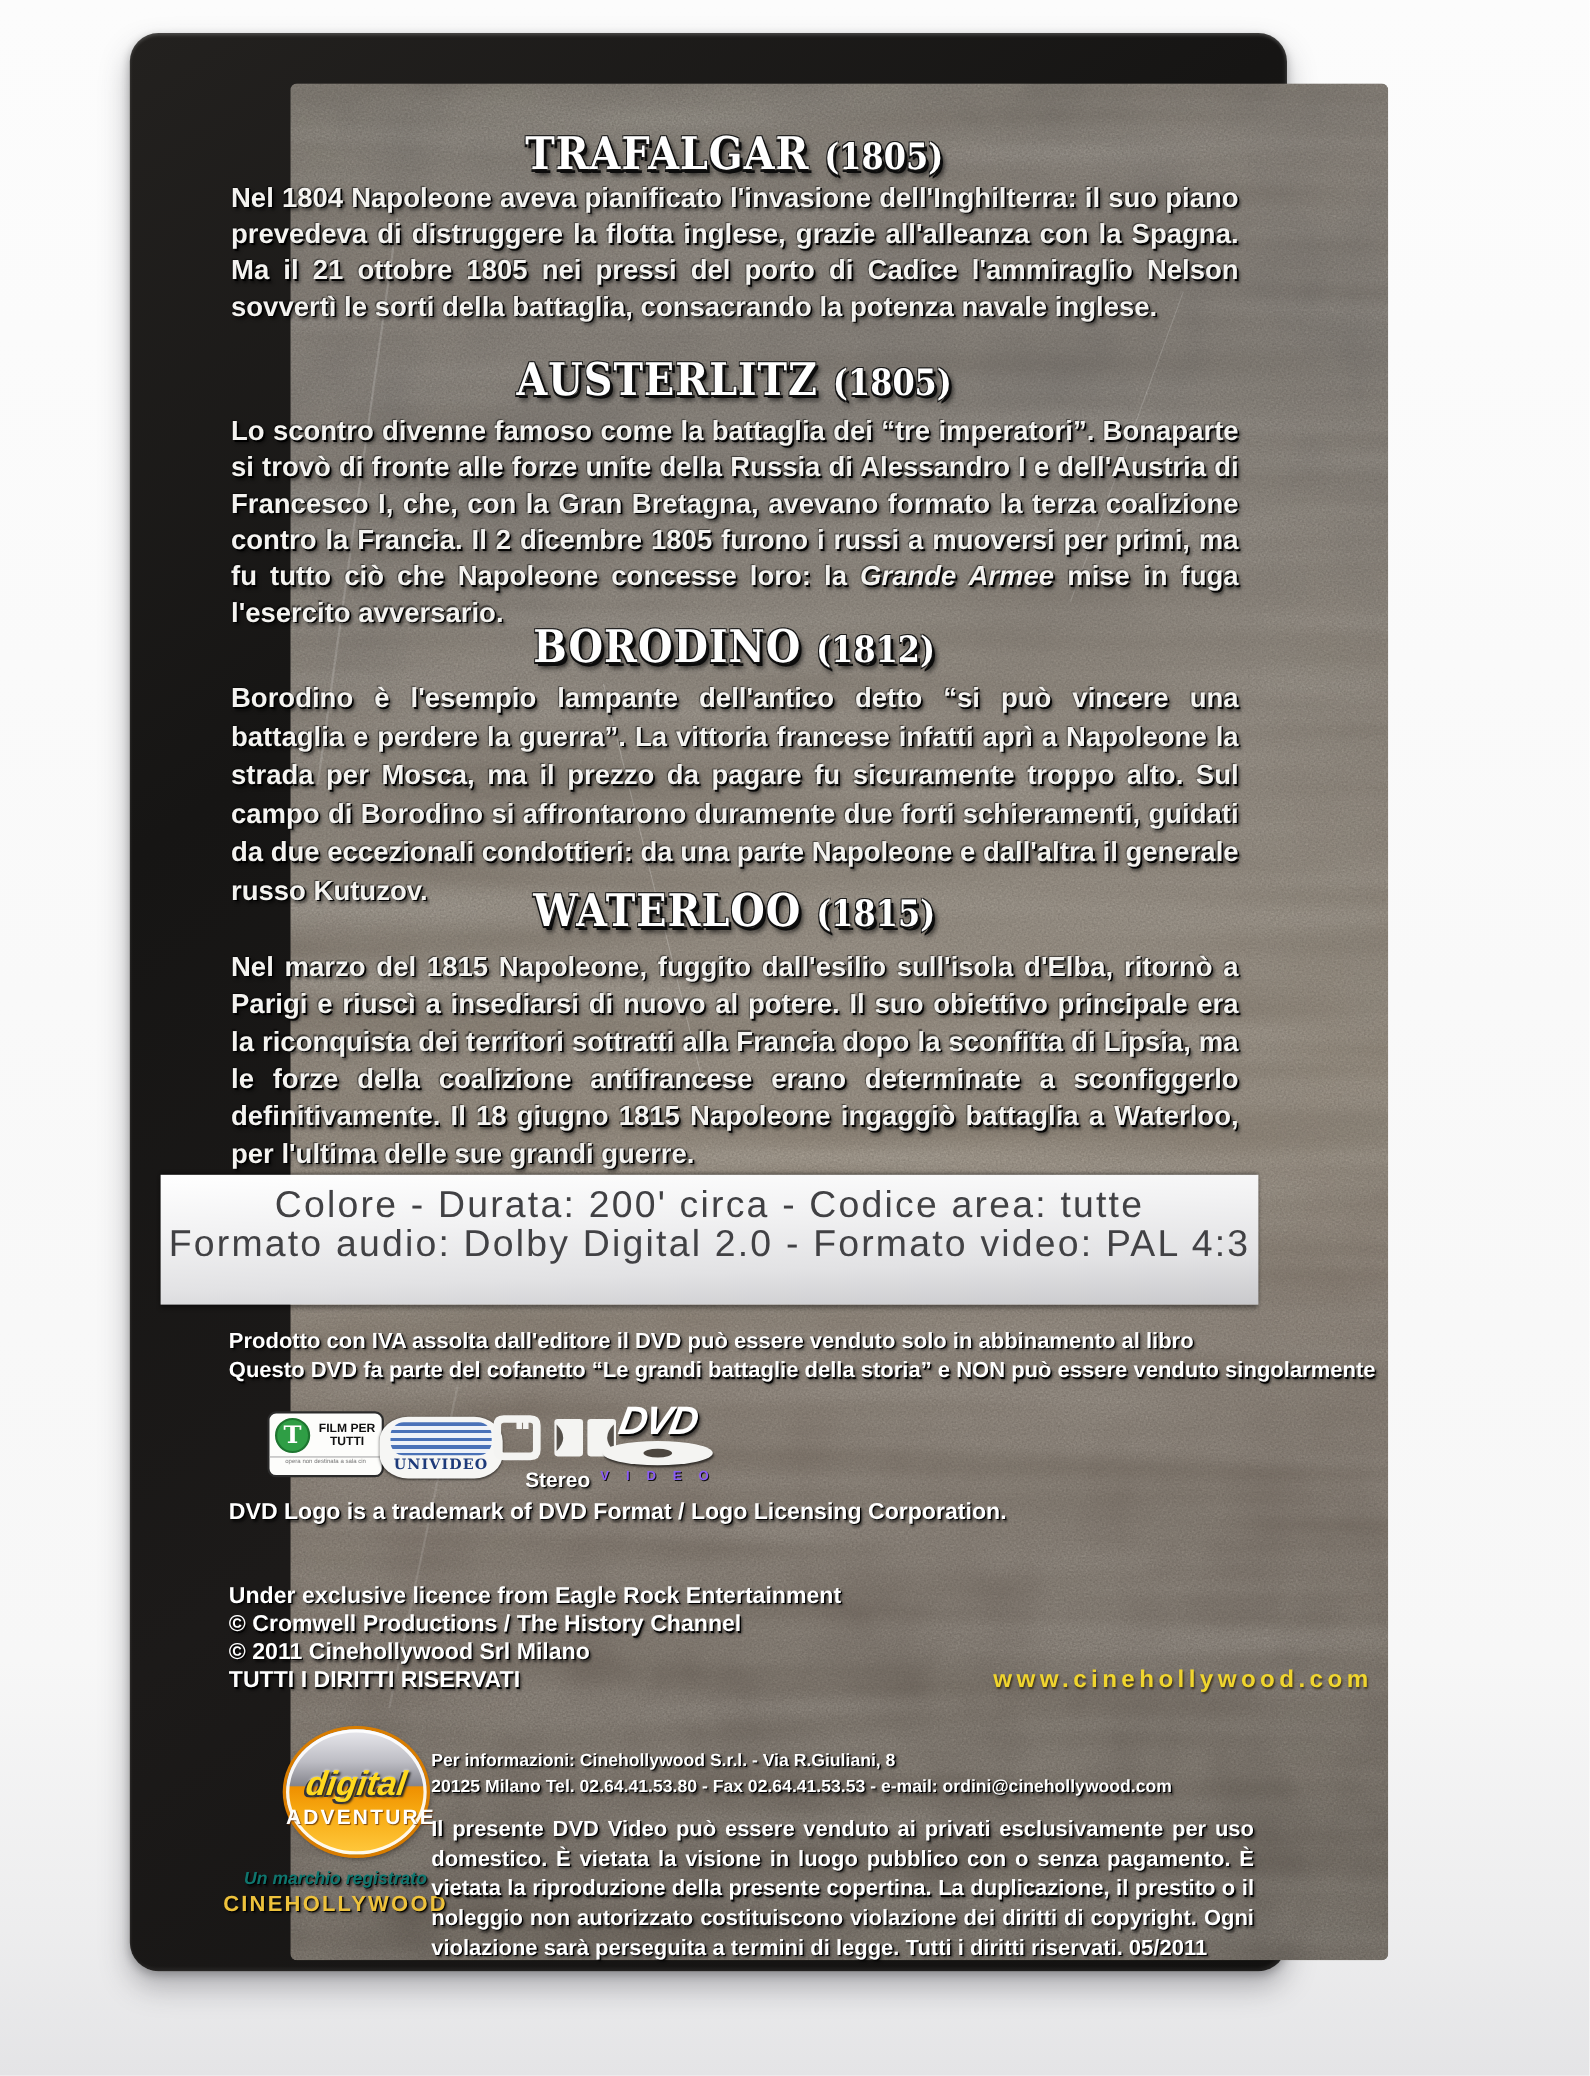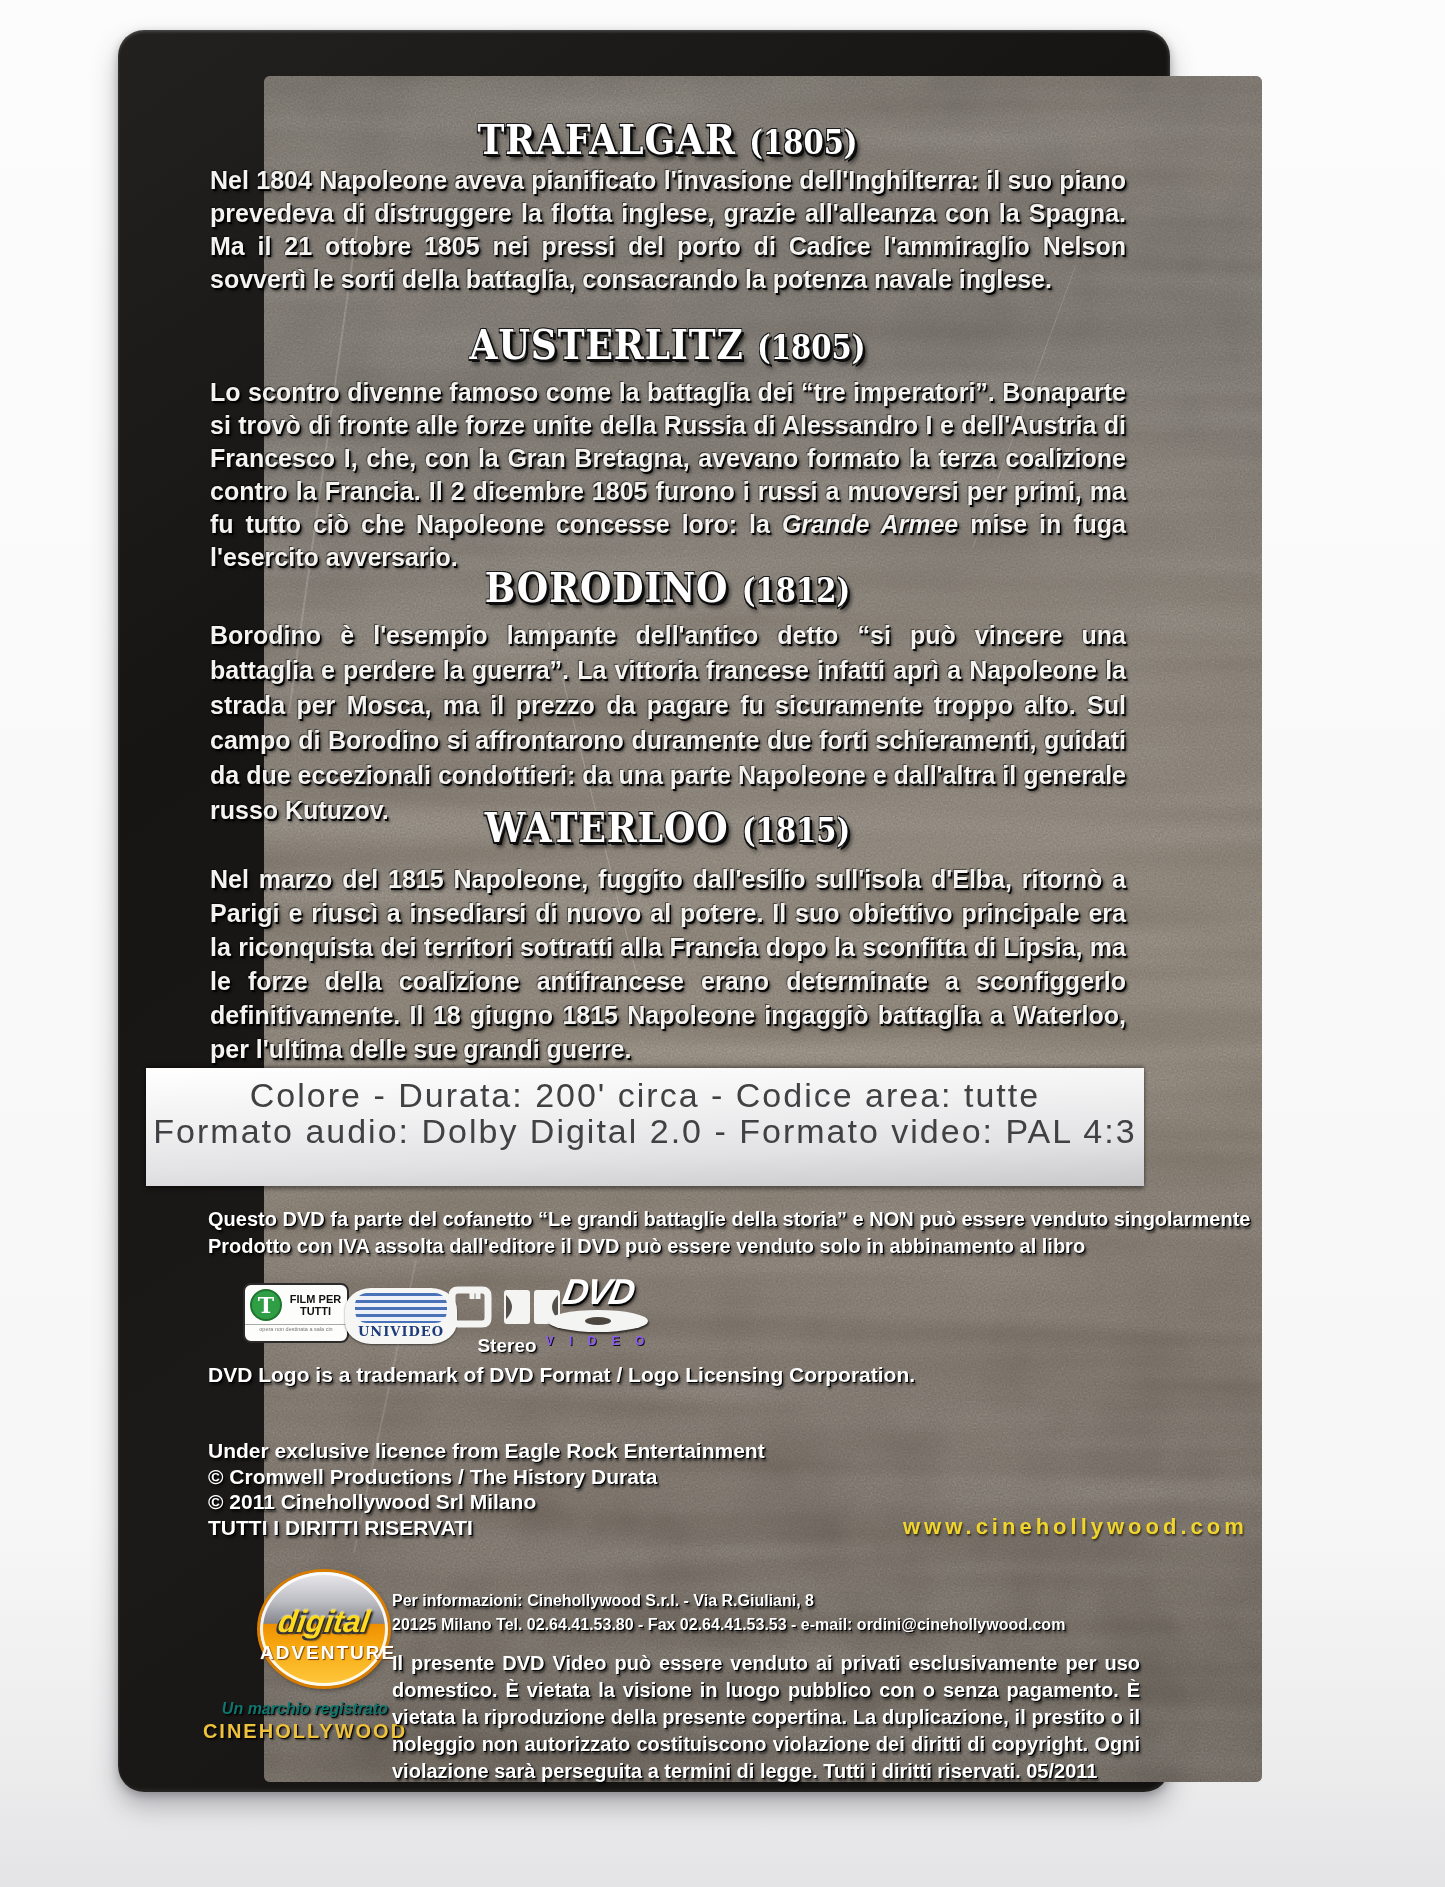--- a/index.html
+++ b/index.html
@@ -190,22 +190,22 @@
 
 <h2 class="btitle t3"><span>WATERLOO</span> <span class="yr">(1815)</span></h2>
 <p class="bpara p3"><span>Nel marzo del 1815 Napoleone, fuggito dall'esilio sull'isola d'Elba, ritornò a Parigi e riuscì a insediarsi di nuovo al potere. Il suo obiettivo principale era la riconquista dei territori sottratti alla Francia dopo la sconfitta di Lipsia, ma le forze della coalizione antifrancese erano determinate a sconfiggerlo definitivamente. Il 18 giugno 1815 Napoleone ingaggiò battaglia a Waterloo, per l'ultima delle sue grandi guerre.</span><em></em><span></span></p>
 
 <div class="band">
   <div>Colore - Durata: 200' circa - Codice area: tutte</div>
   <div>Formato audio: Dolby Digital 2.0 - Formato video: PAL 4:3</div>
 </div>
 
 <div class="wbold notice">
+  <div>Prodotto con IVA assolta dall'editore il DVD può essere venduto solo in abbinamento al libro</div>
   <div>Questo DVD fa parte del cofanetto “Le grandi battaglie della storia” e NON può essere venduto singolarmente</div>
-  <div>Prodotto con IVA assolta dall'editore il DVD può essere venduto solo in abbinamento al libro</div>
 </div>
 
 <div class="fpt">
   <div class="fpt-row">
     <div class="fpt-circle">T</div>
     <div class="fpt-text">
       <div>FILM PER</div>
       <div>TUTTI</div>
     </div>
   </div>
@@ -236,21 +236,21 @@
   <div class="dvd-disc">
       <div class="dvd-hole"></div>
     </div>
   <div class="dvd-video">V I D E O</div>
 </div>
 
 <div class="wbold tm">DVD Logo is a trademark of DVD Format / Logo Licensing Corporation.</div>
 
 <div class="wbold credits">
   <div>Under exclusive licence from Eagle Rock Entertainment</div>
-  <div>© Cromwell Productions / The History Durata</div>
+  <div>© Cromwell Productions / The History Channel</div>
   <div>© 2011 Cinehollywood Srl Milano</div>
   <div>TUTTI I DIRITTI RISERVATI</div>
 </div>
 
 <div class="website">www.cinehollywood.com</div>
 
 <div class="da">
   <div class="da-digital">digital</div>
   <div class="da-adventure">ADVENTURE</div>
 </div>

